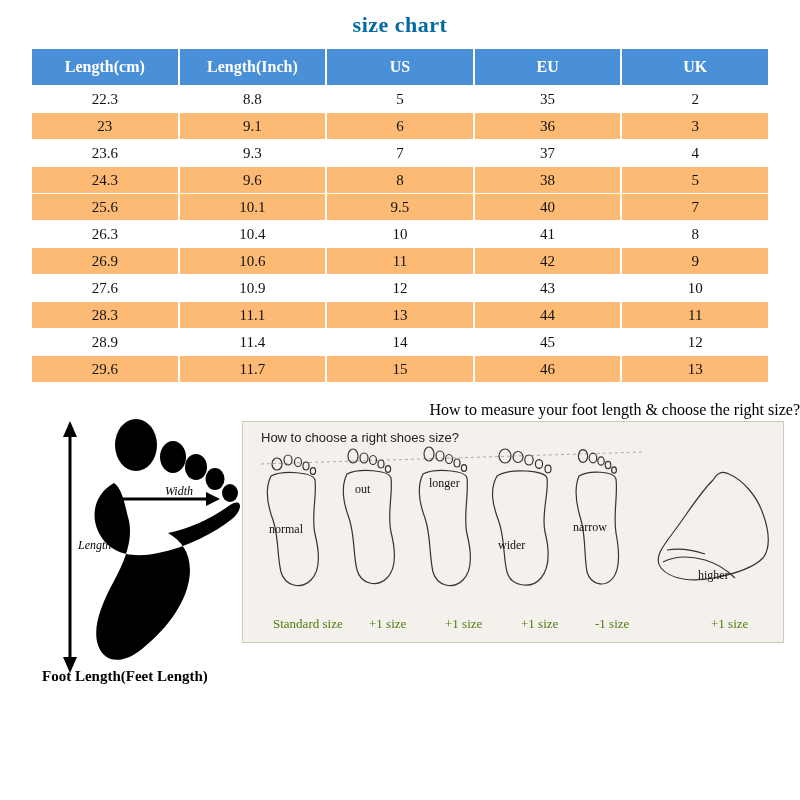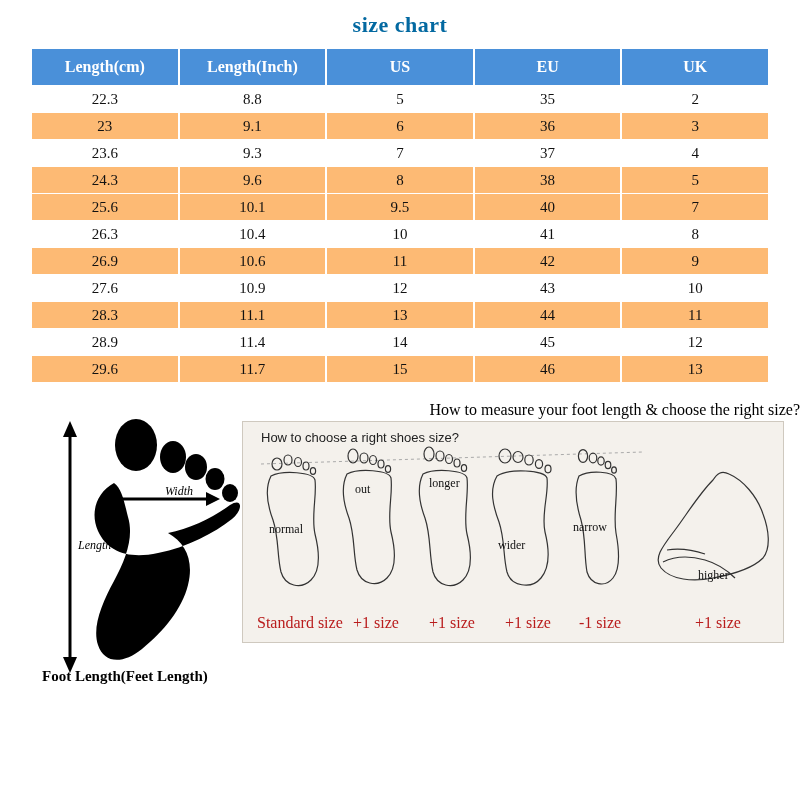--- a/index.html
+++ b/index.html
@@ -118,25 +118,26 @@
   .rp-svg { position: absolute; left: 0; top: 0; }
   .rp-label {
     position: absolute;
     font-size: 12px;
     font-family: "Liberation Serif", serif;
     color: #111;
     white-space: nowrap;
   }
   .rp-bottom {
     position: absolute;
-    font-size: 16px;
-    font-family: "Liberation Serif", serif;
-    color: #b91c1c;
+    font-size: 13px;
+    font-family: "Liberation Serif", serif;
+    color: #4d7c0f;
     white-space: nowrap;
     bottom: 10px;
+    margin-left: 16px;
   }
 </style>
 </head>
 <body>
 
 <div class="page">
 
   <div class="chart-title">size chart</div>
 
   <div class="table-wrap">

